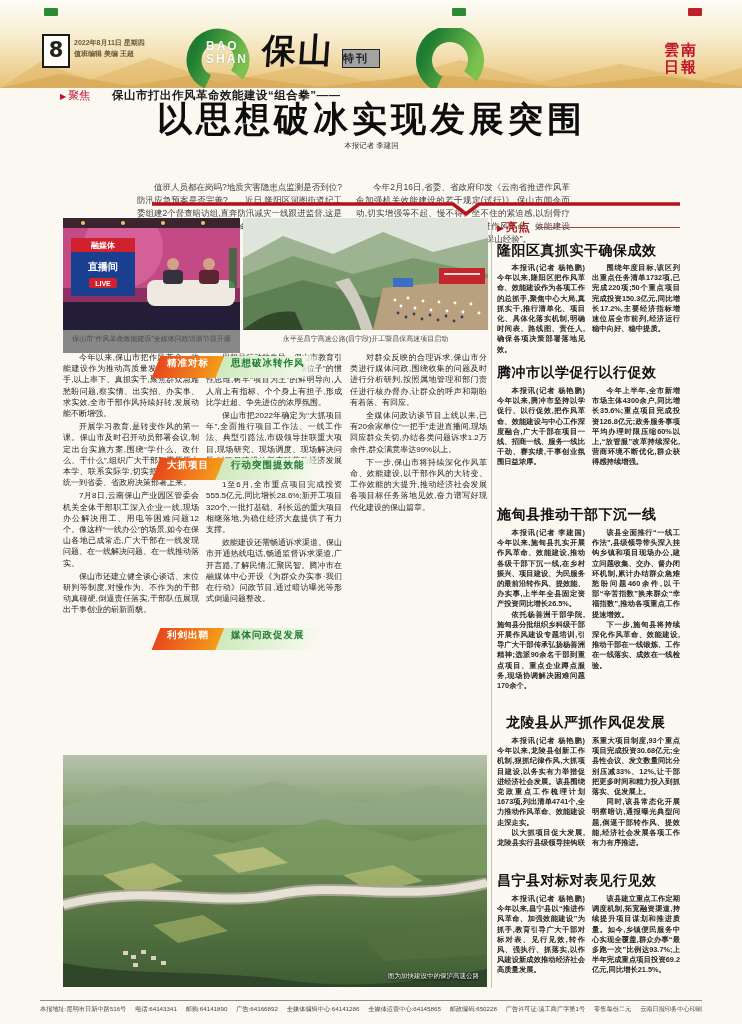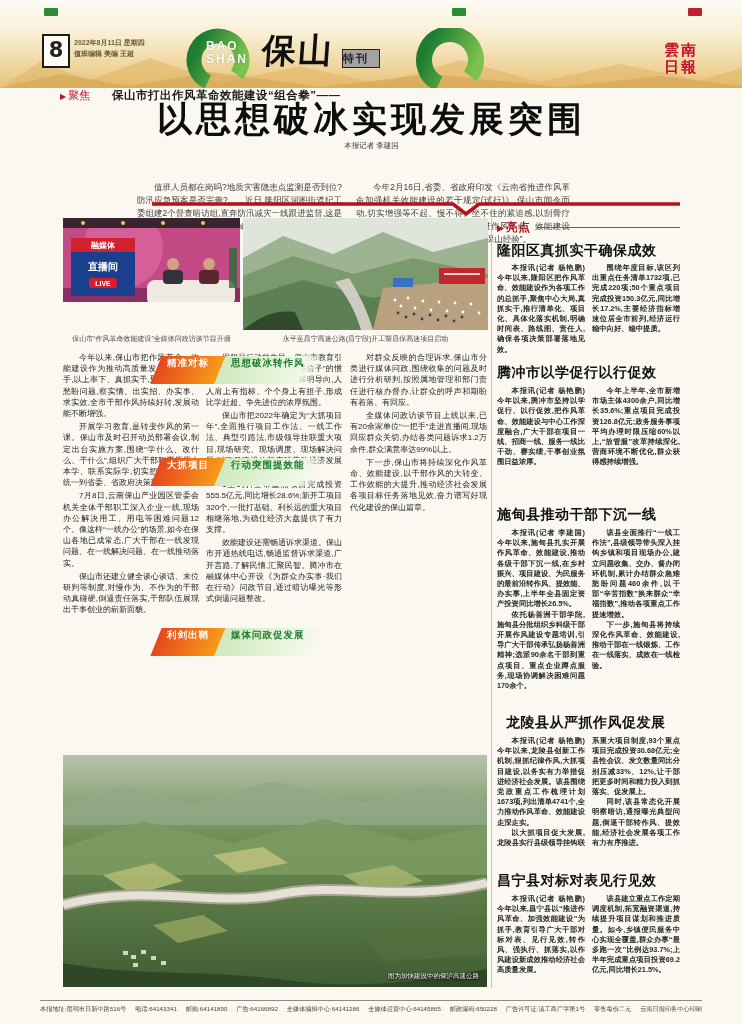--- a/index.html
+++ b/index.html
@@ -30,21 +30,21 @@
   .byline{left:63px;top:141px;width:617px;text-align:center;font-size:7.5px;color:#333;}
   .intro{font-size:8.5px;line-height:13px;color:#3c3c3c;text-align:justify;margin-top:29px;}
   .intro p{margin:0;text-indent:2em;}
   
   .photo{overflow:hidden;background:#888;}
   .caption{font-size:7px;color:#4a4a4a;text-align:center;line-height:9px;}
   
   .bodycol{font-size:8px;line-height:11.2px;text-align:justify;color:#242424;overflow:hidden;}
   .bodycol p{margin:0 0 2px 0;text-indent:2em;}
   
-  .shbar{display:flex;height:28px;z-index:3;padding-left:8px;}
+  .shbar{display:flex;height:22px;z-index:3;padding-left:8px;}
   .shseg{position:relative;padding:0 11px;font:bold 9.5px/14px "Liberation Sans",sans-serif;white-space:nowrap;}
   .shseg span{position:relative;z-index:1;letter-spacing:1px;}
   .shseg.tag{color:#fff;}
   .shseg.tag::before{content:"";position:absolute;inset:0;transform:skewX(-22deg);
     background:linear-gradient(90deg,#e8471d,#f59c1a);}
   .shseg.ttl{color:#1d7a33;}
   .shseg.ttl::before{content:"";position:absolute;inset:0;transform:skewX(-22deg);
     background:linear-gradient(90deg,#cfe9bd,#eff8e6 85%,rgba(239,248,230,.2));}
   
   .vrule{width:1px;background:#c9c3b4;}
@@ -115,21 +115,21 @@
     <p>值班人员都在岗吗?地质灾害隐患点监测是否到位?防汛应急预案是否完善?……近日,隆阳区河图街道纪工委组建2个督查暗访组,直奔防汛减灾一线跟进监督,这是保山市从严从实推进作风革命、加强效能建设的一个缩影。</p>
   </div>
   <div class="abs intro" style="left:356px;top:152px;width:214px">
     <p>今年2月16日,省委、省政府印发《云南省推进作风革命加强机关效能建设的若干规定(试行)》,保山市闻令而动,切实增强等不起、慢不得、坐不住的紧迫感,以刮骨疗毒、壮士断腕的勇气,打出一套推进作风革命、效能建设的“组合拳”,逐步探索出特色鲜明的“保山经验”。</p>
   </div>
 
   <svg class="abs" style="left:150px;top:200px;width:532px;height:18px" viewBox="0 0 532 18">
     <path d="M2,4 H303 L316,14 L329,4 H530" fill="none" stroke="#b5121b" stroke-width="3.5"></path>
   </svg>
 
-  <div class="abs photo" style="left:63px;top:218px;width:177px;height:84px">
+  <div class="abs photo" style="left:63px;top:218px;width:177px;height:135px">
     <svg width="177" height="112" viewBox="0 0 177 112">
       <rect width="177" height="112" fill="#8e2f63"></rect>
       <rect width="177" height="70" fill="#c44a86"></rect>
       <circle cx="60" cy="30" r="40" fill="#e473ab" opacity=".5"></circle>
       <rect y="0" width="177" height="10" fill="#3a2430"></rect>
       <circle cx="20" cy="5" r="2" fill="#f3c36a"></circle>
         <circle cx="60" cy="5" r="2" fill="#f3c36a"></circle>
       <circle cx="100" cy="5" r="2" fill="#f3c36a"></circle>
         <circle cx="140" cy="5" r="2" fill="#f3c36a"></circle>
       <rect y="84" width="177" height="28" fill="#241d38"></rect>

